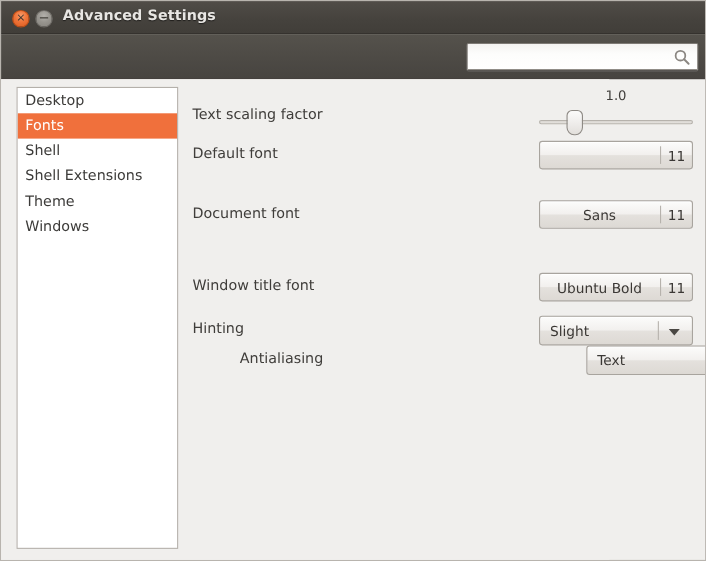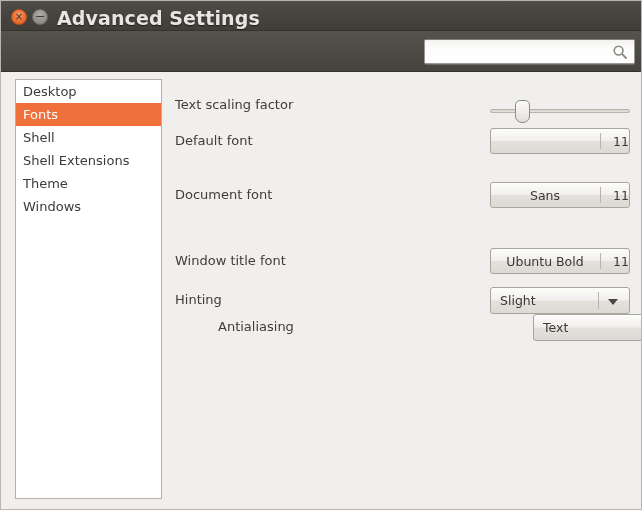--- a/index.html
+++ b/index.html
@@ -64,21 +64,21 @@
     line-height: 14px;
     text-align: center;
     font-family: "DejaVu Sans", sans-serif;
   }
   #btn-min .glyph { font-size: 12px; line-height: 13px; }
 
   #title-text {
     position: absolute;
     left: 56px;
     top: 6px;
-    font-size: 19px;
+    font-size: 13px;
     font-weight: bold;
     color: #e8e6e3;
     text-shadow: 0 1px 1px rgba(0,0,0,0.55);
     letter-spacing: 0.1px;
     white-space: nowrap;
   }
 
   
   #toolbar {
     position: absolute;
@@ -254,21 +254,21 @@
     top: 4px;
     width: 1px;
     height: 16px;
     background: #b6b2ac;
   }
   .fontbtn .fb-size {
     position: absolute;
     left: 110px;
     top: 5px;
     width: 28px;
-    text-align: right;
+    text-align: center;
     font-size: 12.5px;
     color: #3b3835;
   }
 
   
   .dropdown {
     position: absolute;
     left: 315px;
     top: 2px;
     width: 140px;
@@ -339,20 +339,21 @@
         <div class="side-item"><span>Shell</span></div>
         <div class="side-item"><span>Shell Extensions</span></div>
         <div class="side-item"><span>Theme</span></div>
         <div class="side-item"><span>Windows</span></div>
       </div>
 
     <div id="rows">
         <div class="row" style="top: 18px;">
           <div class="row-label">Text scaling factor</div>
           <div class="slider-wrap">
+            <div class="slider-value">1.0</div>
             <div class="slider-track"></div>
             <div class="slider-handle" style="left: 22%;"></div>
           </div>
         </div>
         <div class="row" style="top: 54px;">
           <div class="row-label">Default font</div>
           <div class="fontbtn">
             <div class="fb-sep"></div>
             <div class="fb-size">11</div>
           </div>

